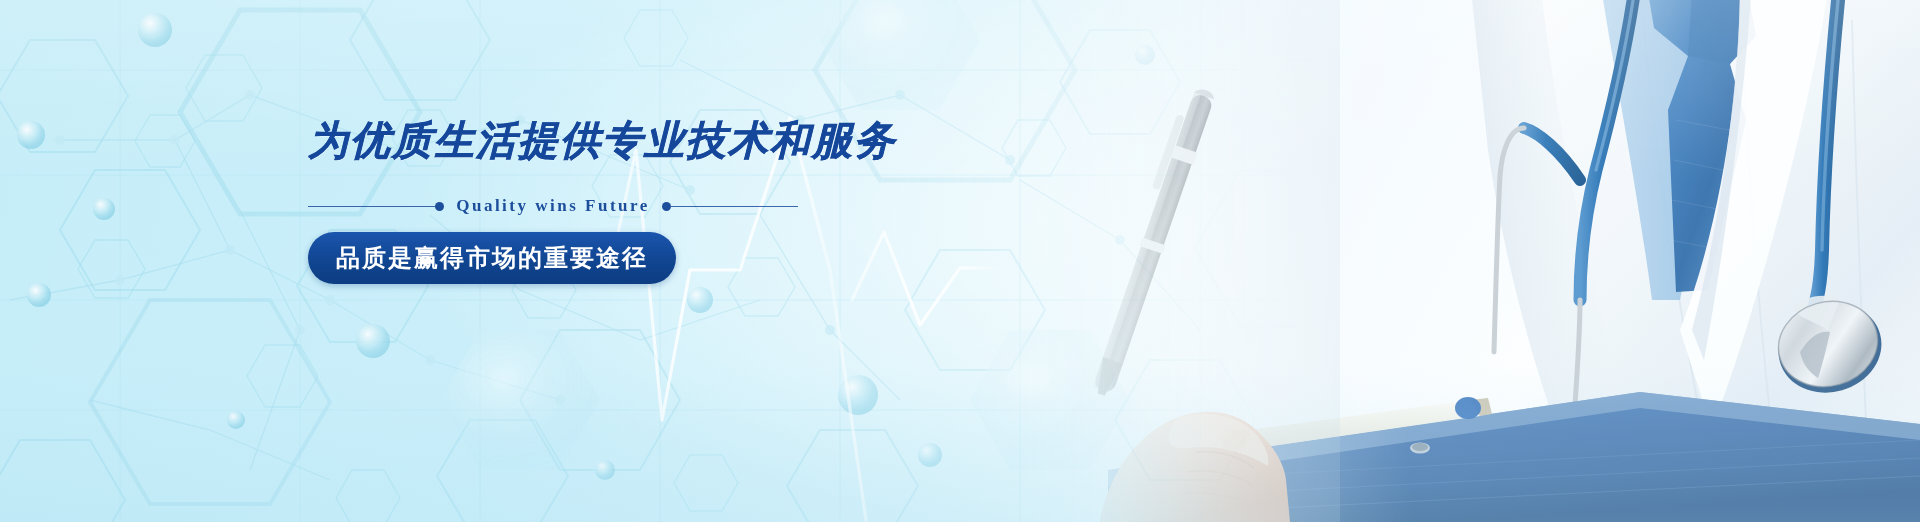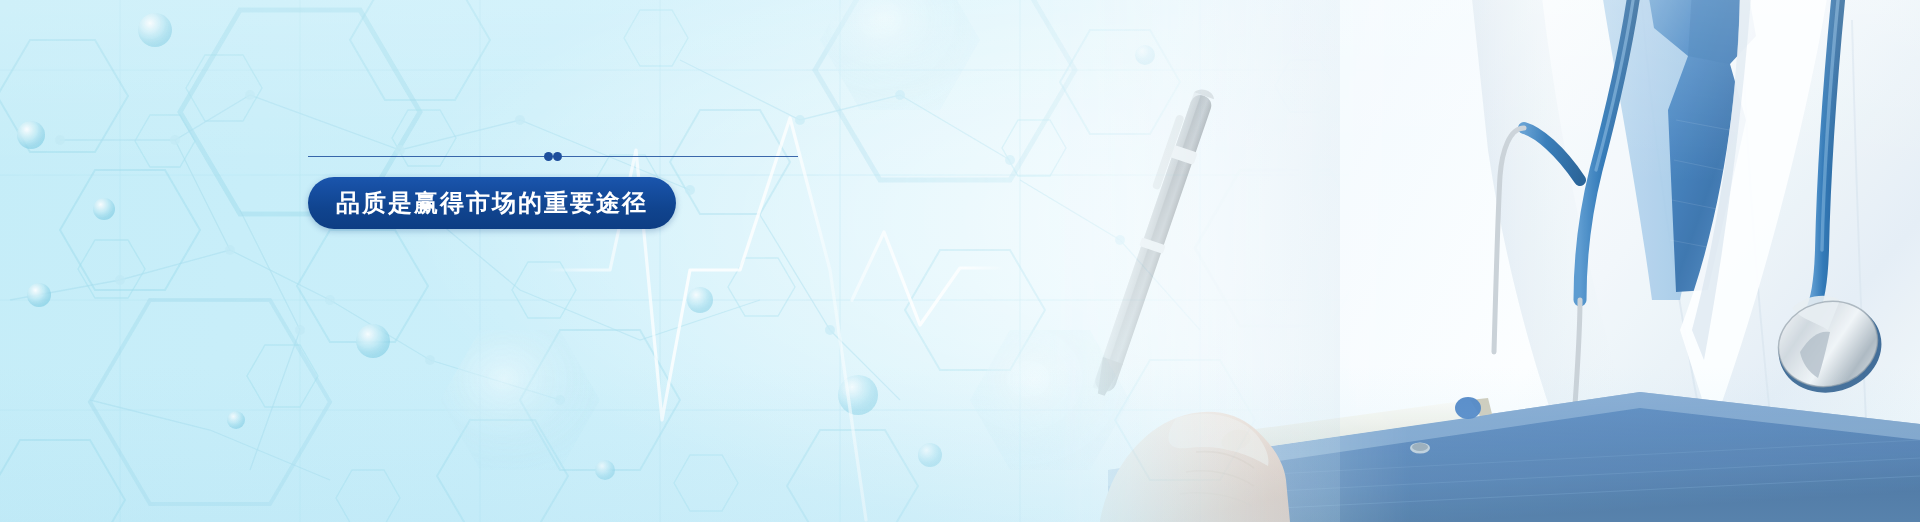--- a/index.html
+++ b/index.html
@@ -390,24 +390,26 @@
 
       <rect x="0" y="0" width="880" height="522" fill="#dff1fb" opacity=".10"></rect>
       <rect x="0" y="0" width="300" height="522" fill="url(#coatShadow)" opacity=".35" transform="scale(-1,1) translate(-300,0)"></rect>
     </svg>
   </div>
 
   <div class="bg-sheen"></div>
 
   <div class="textblock">
 
+    <div class="headline">为优质生活提供专业技术和服务</div>
 
     <div class="sublinewrap">
       <div class="rule"></div>
       <div class="dot"></div>
+      <div class="sub-en">Quality wins Future</div>
       <div class="dot"></div>
       <div class="rule"></div>
     </div>
 
     <button class="pill">品质是赢得市场的重要途径</button>
   </div>
 
 </div>
 
 </body></html>

